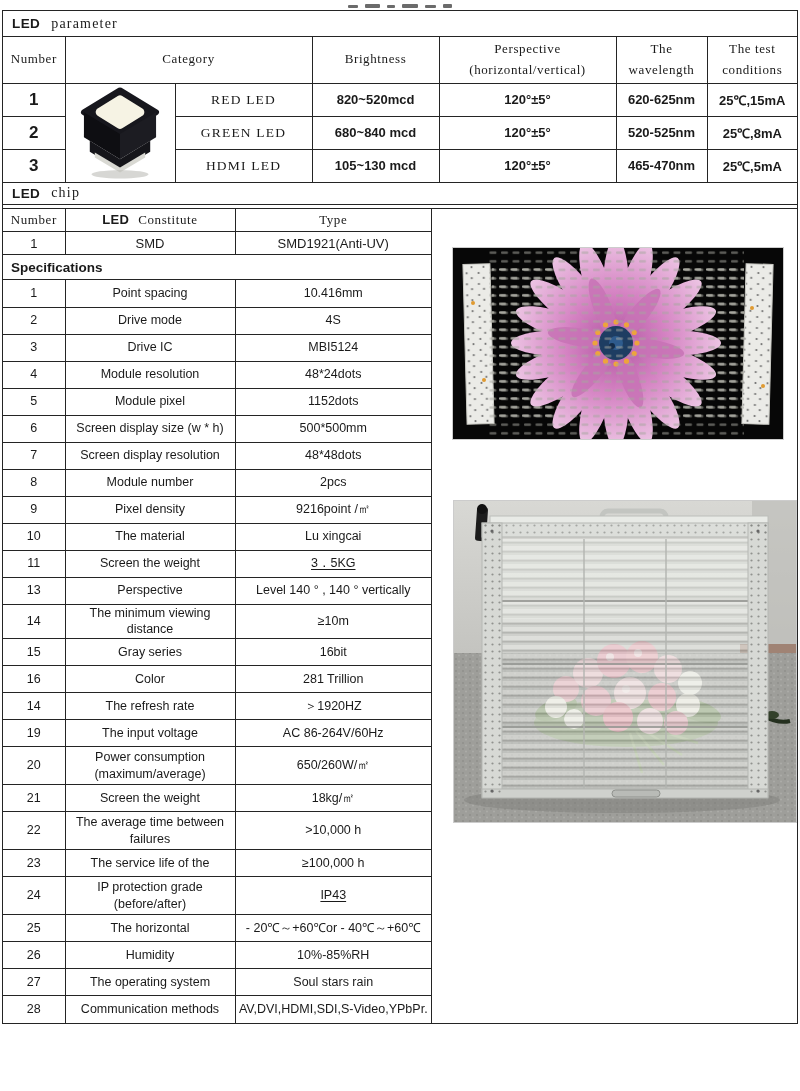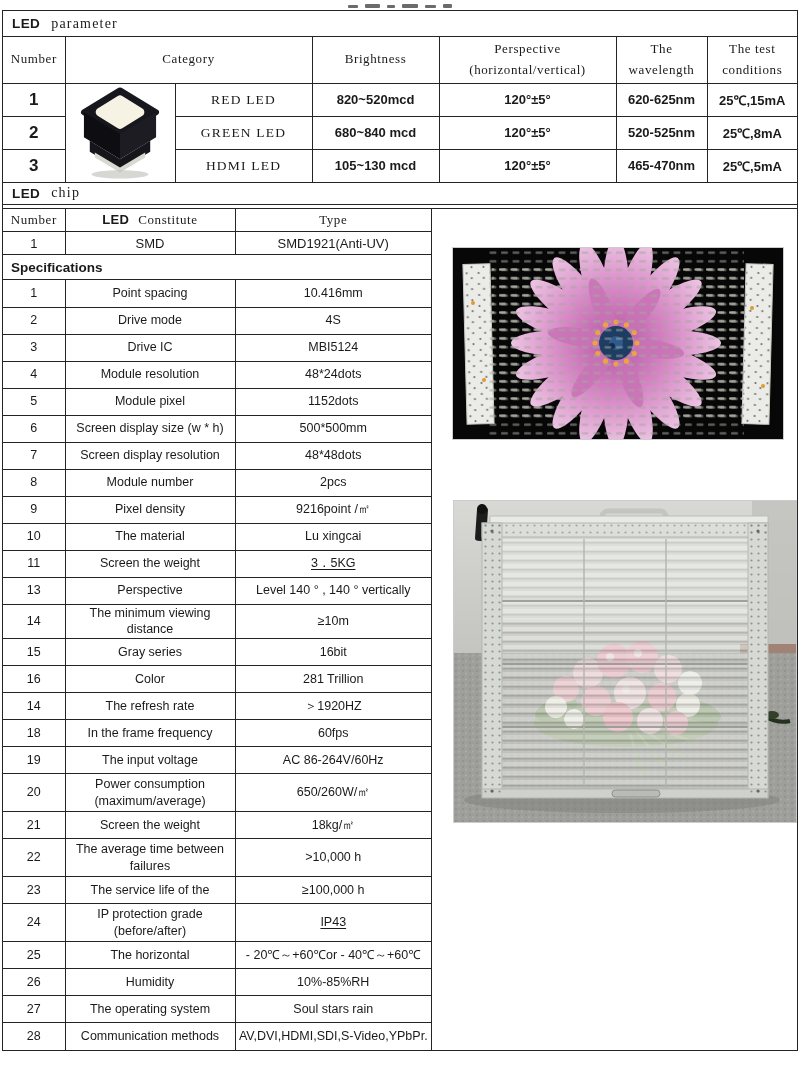--- a/index.html
+++ b/index.html
@@ -299,25 +299,20 @@
             </tr>
             <tr>
               <td class="s-num">16</td>
               <td class="lbl">Color</td>
               <td class="val">281 Trillion</td>
             </tr>
             <tr>
               <td class="s-num">14</td>
               <td class="lbl">The refresh rate</td>
               <td class="val">＞1920HZ</td>
-            </tr>
-            <tr>
-              <td class="s-num">18</td>
-              <td class="lbl">In the frame frequency</td>
-              <td class="val">60fps</td>
             </tr>
             <tr>
               <td class="s-num">19</td>
               <td class="lbl">The input voltage</td>
               <td class="val">AC 86-264V/60Hz</td>
             </tr>
             <tr class="tall">
               <td class="s-num">20</td>
               <td class="lbl">Power consumption
 (maximum/average)</td>

